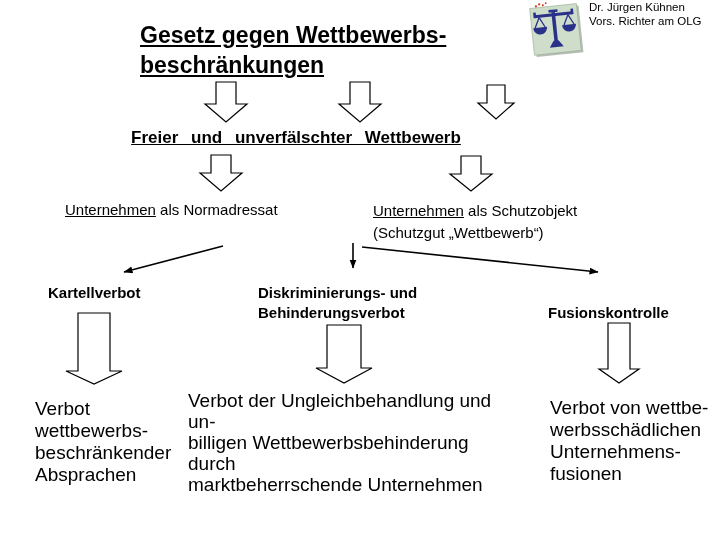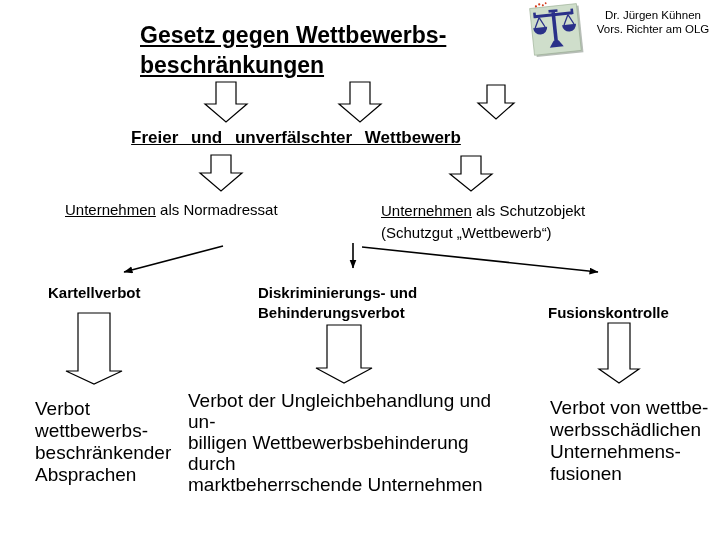--- a/index.html
+++ b/index.html
@@ -9,35 +9,35 @@
   }
   .abs { position:absolute; }
 
   .title {
     left:140px; top:20px; width:440px; text-align:left;
     font-size:23px; font-weight:700; line-height:30px;
   }
   .title .tline { text-decoration:underline; }
 
   .credit {
-    left:589px; top:8px; width:128px; text-align:center;
+    left:589px; top:0; width:128px; 
     font-size:11.5px; line-height:14px;
   }
 
   .logo { left:521px; top:0px; }
 
   .goal {
     left:0; top:128px; width:592px; text-align:center;
     font-size:17px; font-weight:700; word-spacing:8px;
     text-decoration:underline;
   }
 
   .role { font-size:15px; line-height:22px; }
   .role-left  { left:65px;  top:199px; }
-  .role-right { left:373px; top:200px;margin-left:8px; }
+  .role-right { left:373px; top:200px; }
   .u { text-decoration:underline; }
 
   .col-heading { font-weight:700; font-size:15px; line-height:20px; }
   .heading-1 { left:48px;  top:283px; }
   .heading-2 { left:258px; top:283px; }
   .heading-3 { left:548px; top:303px; }
 
   .body-text { font-size:19px; }
   .body-1 { left:35px;  top:398px; line-height:22px; }
   .body-2 { left:188px; top:390px; line-height:21px; width:330px; }

